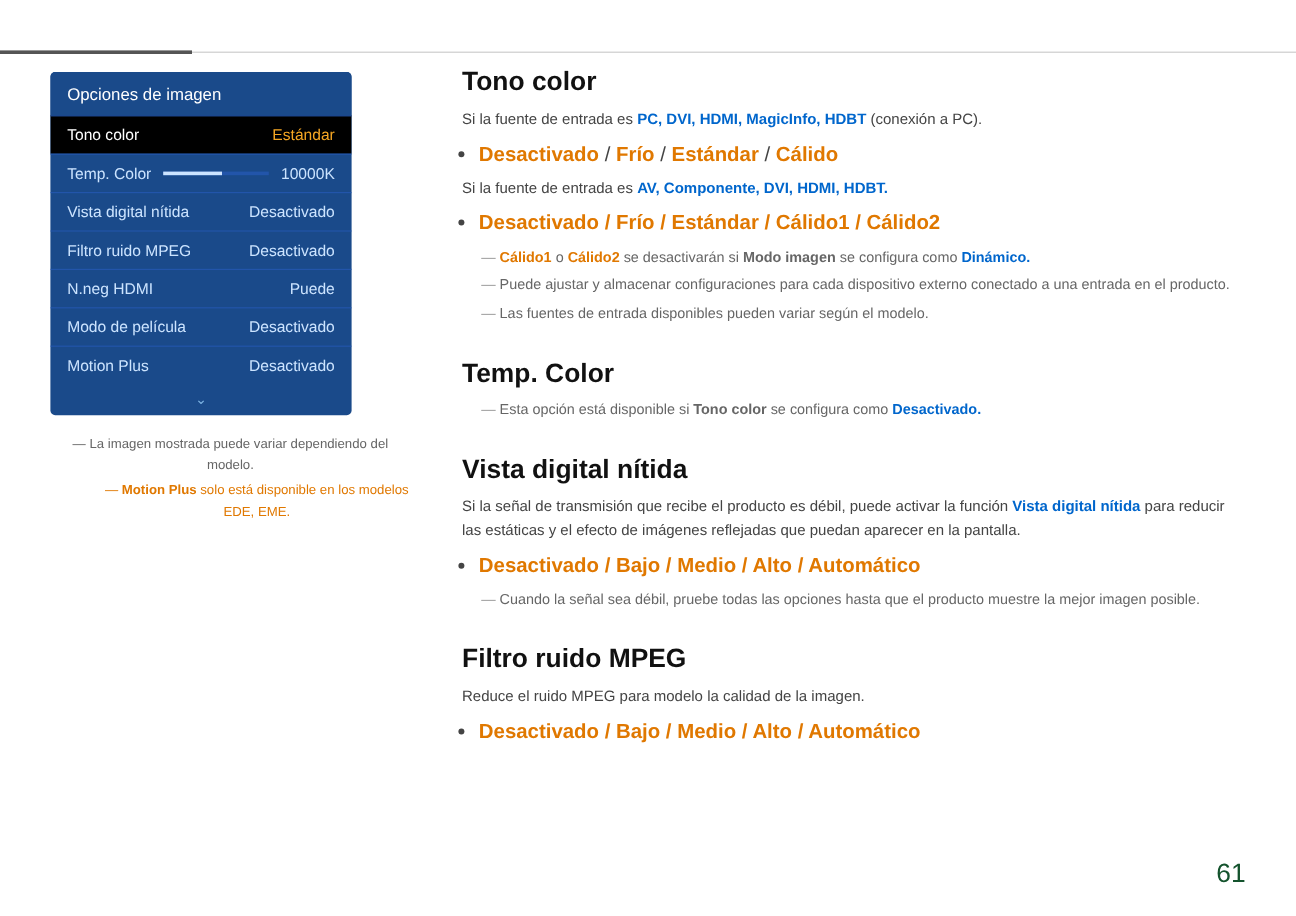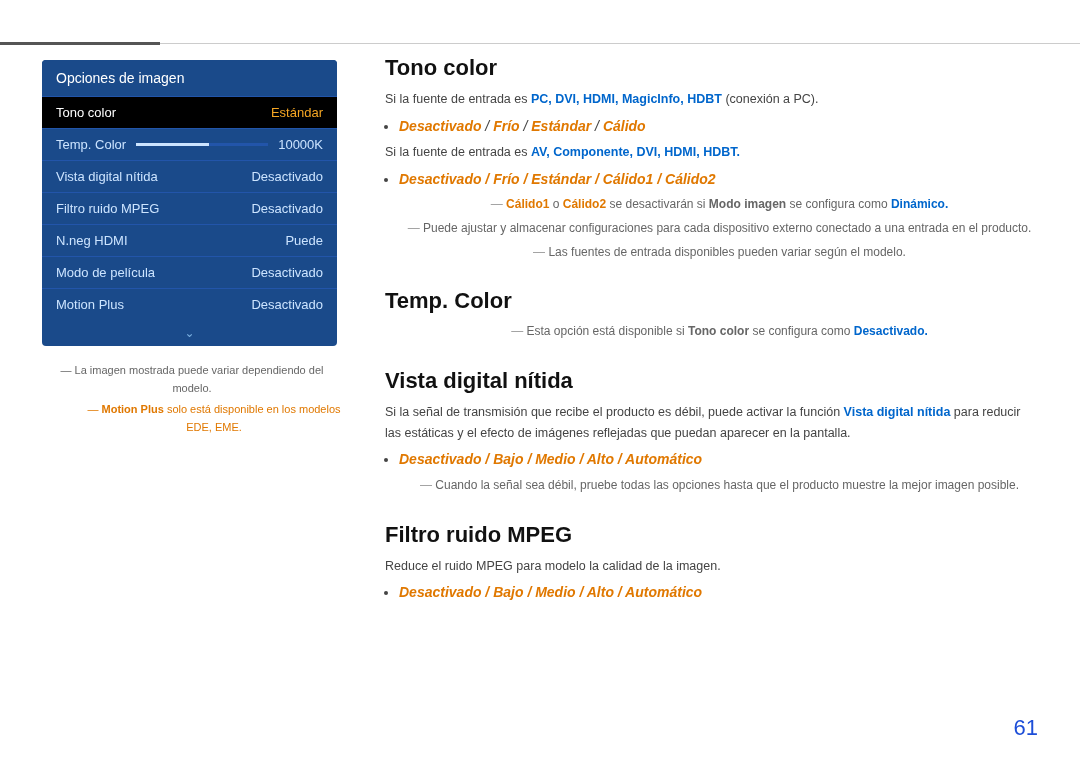--- a/index.html
+++ b/index.html
@@ -40,21 +40,21 @@
       position: absolute;
       top: 60px;
       left: 42px;
       width: 300px;
     }
 
     .menu-box {
       background: #1a4a8a;
       border-radius: 4px;
       overflow: hidden;
-      width: 295px;
+      width: 251px;
     }
 
     .menu-title {
       background: #1a4a8a;
       color: #fff;
       font-size: 14px;
       padding: 10px 14px;
       font-weight: normal;
     }
 
@@ -165,47 +165,45 @@
     .highlight-blue { color: #0066cc; font-weight: bold; }
     .highlight-orange { color: #e07800; font-weight: bold; }
 
     .bullet-list {
       margin: 5px 0 5px 14px;
     }
     .bullet-item {
       margin-bottom: 3px;
       list-style: disc;
       color: #444;
-      font-size: 14px;
+      font-size: 17px;
       line-height: 1.6;
-      font-style: italic;
     }
 
     .note-line {
       padding-left: 16px;
       border-left: none;
       position: relative;
       color: #666;
       font-size: 12px;
       margin-top: 4px;
       margin-bottom: 3px;
-      text-align: center;
     }
     .note-line::before {
       content: '— ';
       color: #999;
     }
 
     
     .page-number {
       position: absolute;
       bottom: 22px;
       right: 42px;
       font-size: 22px;
-      color: #1d4ed8;
+      color: #14532d;
       font-weight: normal;
     }
   </style>
 </head>
 <body>
 
 <div class="top-lines">
   <div class="top-line-dark"></div>
   <div class="top-line-light"></div>
 </div>

